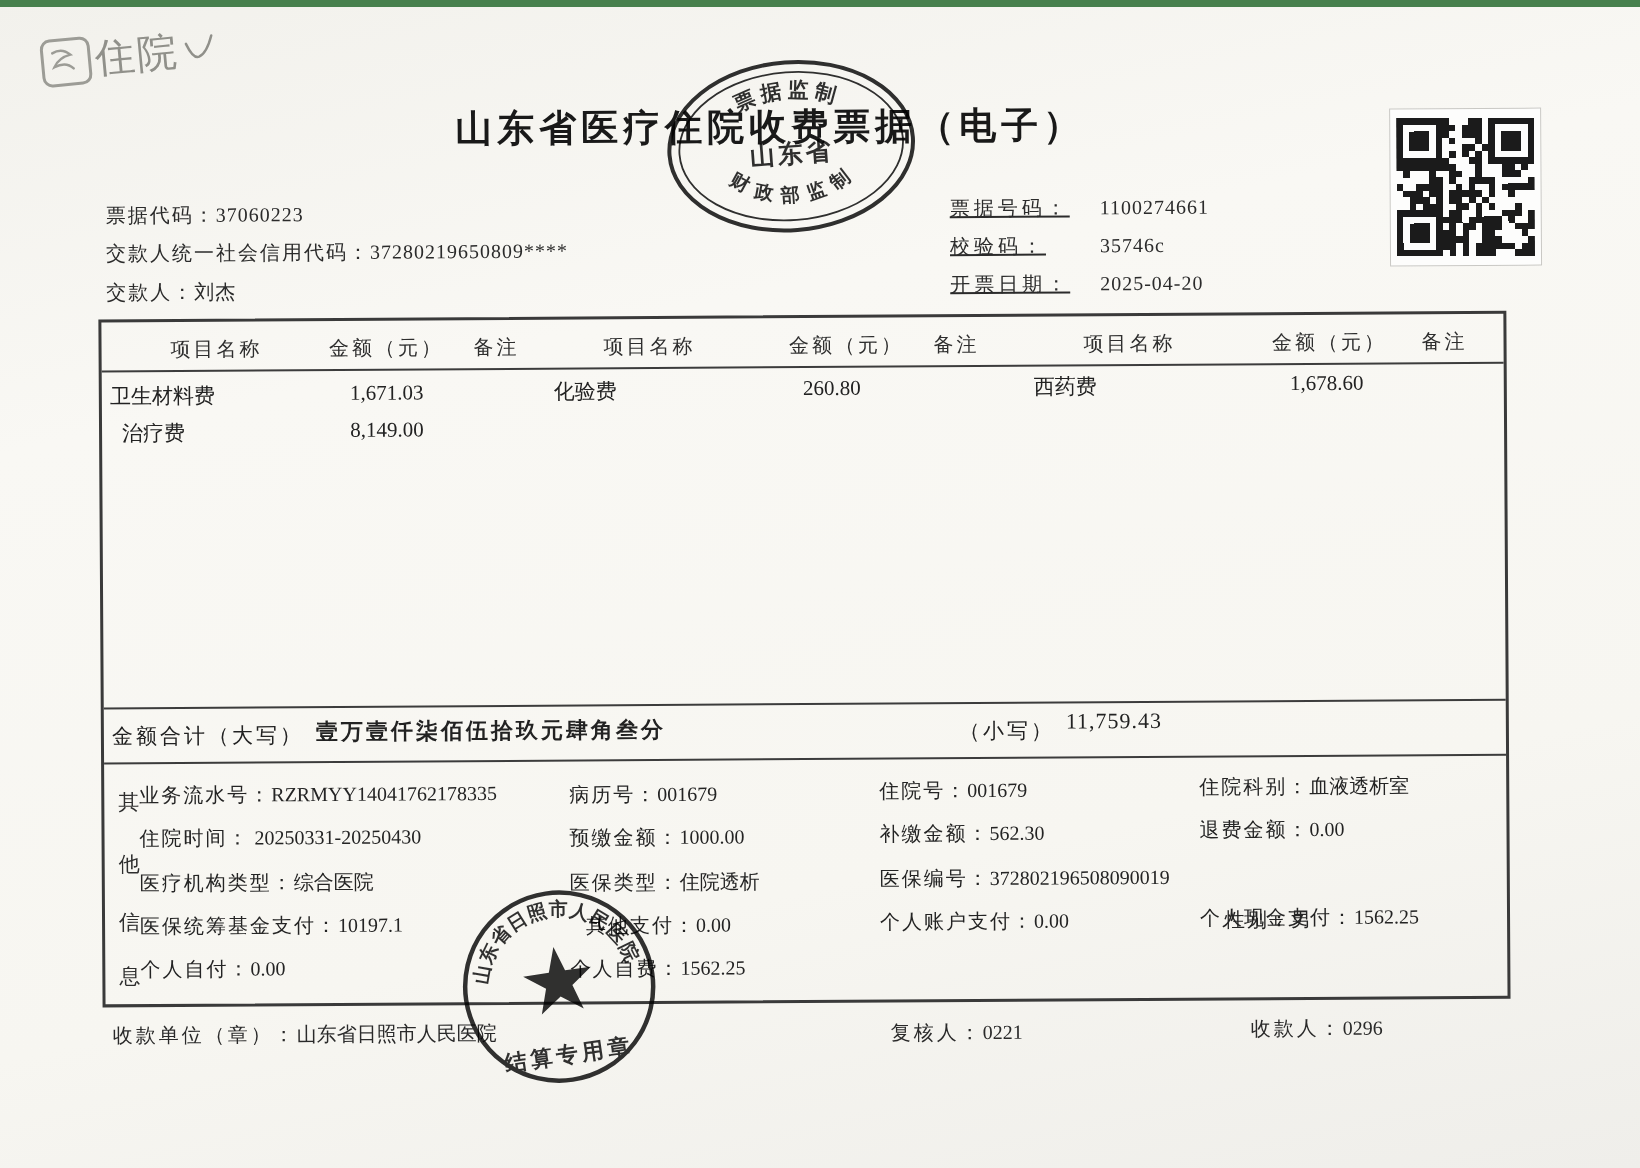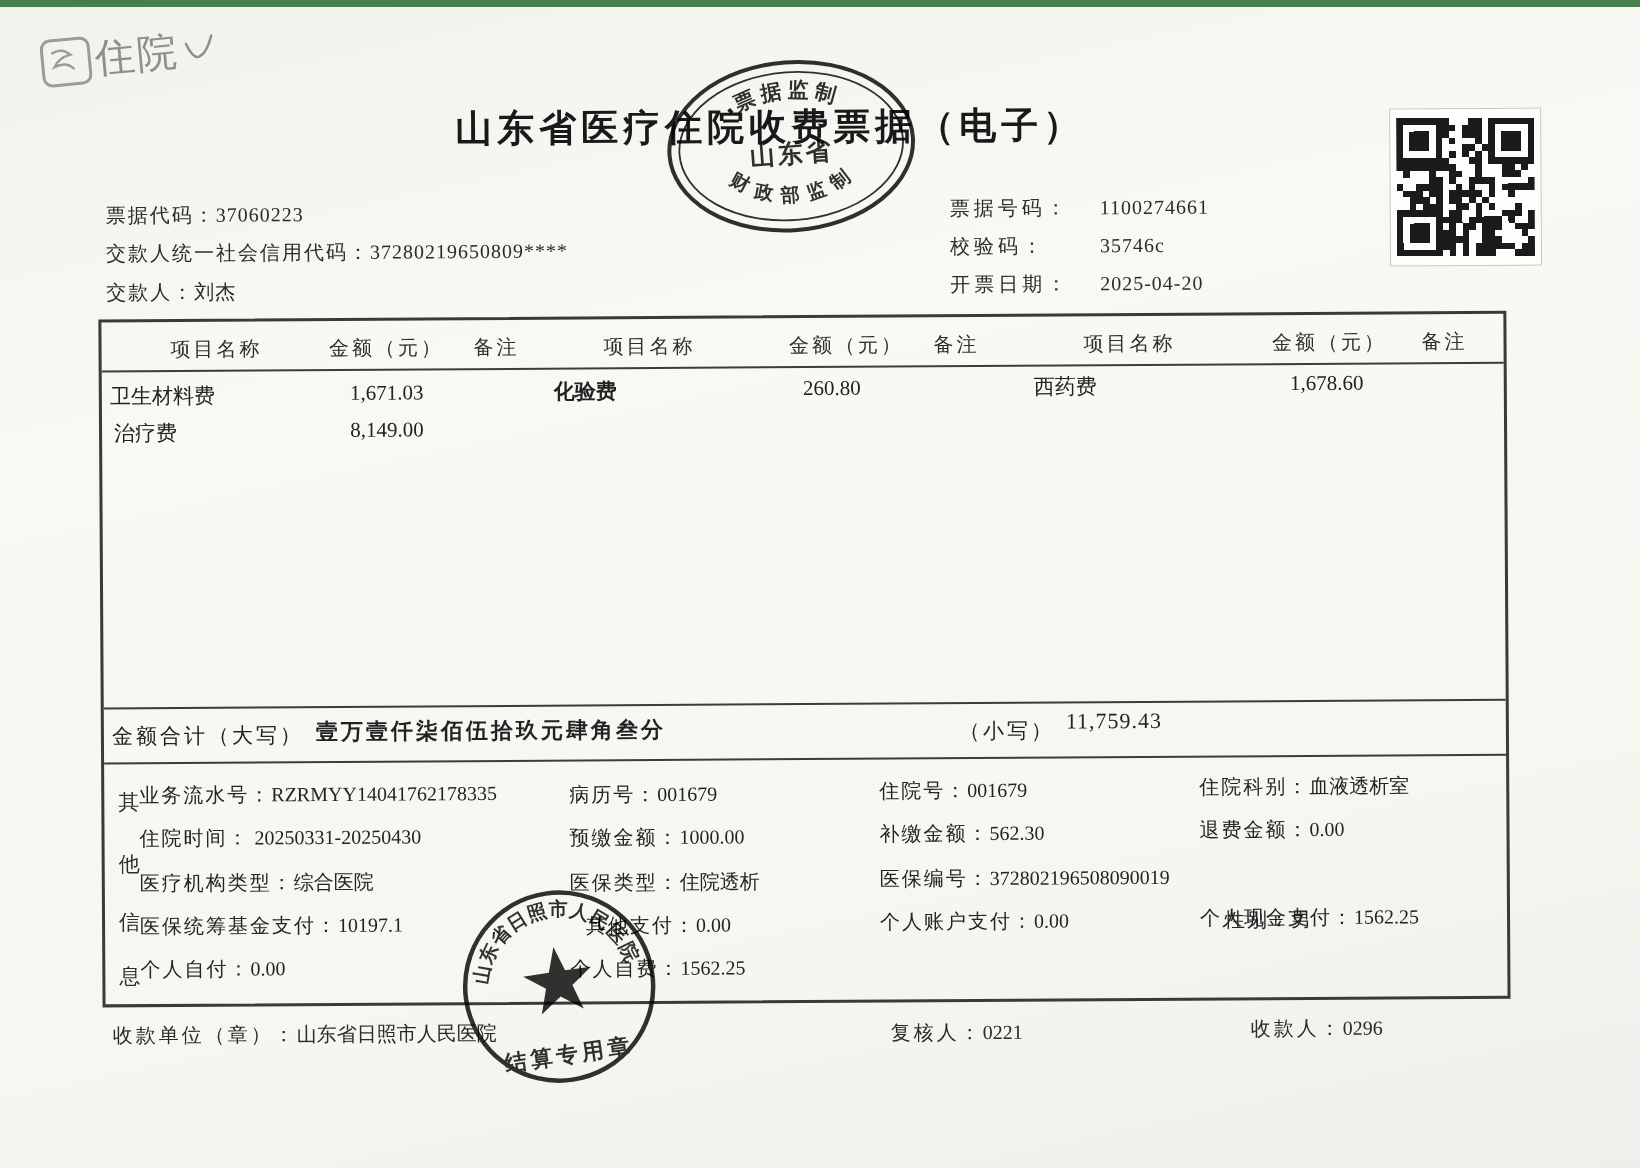--- a/index.html
+++ b/index.html
@@ -7,21 +7,21 @@
   .page{position:relative;width:1640px;height:1168px;margin:0 auto;overflow:hidden;
         background:linear-gradient(168deg,#f2f1ec 0%,#f9f8f4 30%,#f7f6f1 70%,#efeeea 100%);
         color:#262626;}
   .topstrip{position:absolute;top:0;left:0;width:100%;height:7px;background:#47804d;}
   .tilt{position:absolute;inset:0;transform:rotate(-0.35deg);}
   .abs{position:absolute;}
   .title{font-size:37px;font-weight:bold;letter-spacing:5px;color:#191919;white-space:nowrap;}
   .hf{font-size:20px;white-space:nowrap;color:#2b2b2b;}
   .hf .lab{letter-spacing:2px;}
   .hf .val{font-family:"Liberation Serif","DejaVu Serif",serif;letter-spacing:1px;}
-  .rheader .lab{display:inline-block;width:150px;letter-spacing:4px;}
+  .rheader .lab{display:inline-block;width:150px;letter-spacing:4px;text-decoration:underline;}
   .tbl{position:absolute;left:100px;top:315px;width:1408px;height:688px;
        border:3px solid #3a3a3a;box-sizing:border-box;}
   .th{position:absolute;top:14px;font-size:20px;letter-spacing:3px;color:#2e2e2e;
       transform:translateX(-50%);white-space:nowrap;}
   .rule{position:absolute;left:0;width:100%;height:2px;background:#3c3c3c;}
   .cell{position:absolute;font-size:21px;white-space:nowrap;color:#222;}
   .amt{transform:translateX(-50%);}
   .total-lab{font-size:21px;letter-spacing:3px;}
   .total-words{font-size:22px;font-weight:bold;letter-spacing:3px;}
   .total-num{font-size:22px;letter-spacing:1px;}
@@ -364,25 +364,25 @@
       <span class="th" style="left:548px;">项目名称</span>
       <span class="th" style="left:745px;">金额（元）</span>
       <span class="th" style="left:855px;">备注</span>
       <span class="th" style="left:1028px;">项目名称</span>
       <span class="th" style="left:1228px;">金额（元）</span>
       <span class="th" style="left:1343px;">备注</span>
       <div class="rule" style="top:48px;"></div>
 
       <span class="cell" style="left:8px;top:60px;">卫生材料费</span>
       <span class="cell amt" style="left:285px;top:60px;">1,671.03</span>
-      <span class="cell" style="left:452px;top:58px;font-weight:bold;">化验费</span>
+      <span class="cell" style="left:452px;top:58px;">化验费</span>
       <span class="cell amt" style="left:730px;top:58px;">260.80</span>
       <span class="cell" style="left:932px;top:56px;text-align:center;">西药费</span>
       <span class="cell amt" style="left:1225px;top:56px;">1,678.60</span>
-      <span class="cell" style="left:12px;top:97px;">治疗费</span>
+      <span class="cell" style="left:20px;top:97px;">治疗费</span>
       <span class="cell amt" style="left:285px;top:97px;">8,149.00</span>
 
       <div class="rule" style="top:385px;"></div>
       <span class="cell total-lab" style="left:8px;top:400px;">金额合计（大写）</span>
       <span class="cell total-words" style="left:212px;top:396px;">壹万壹仟柒佰伍拾玖元肆角叁分</span>
       <span class="cell total-lab" style="left:855px;top:400px;">（小写）</span>
       <span class="cell total-num" style="left:962px;top:392px;">11,759.43</span>
       <div class="rule" style="top:440px;"></div>
 
       <span class="side-char" style="top:466px;">其</span>

